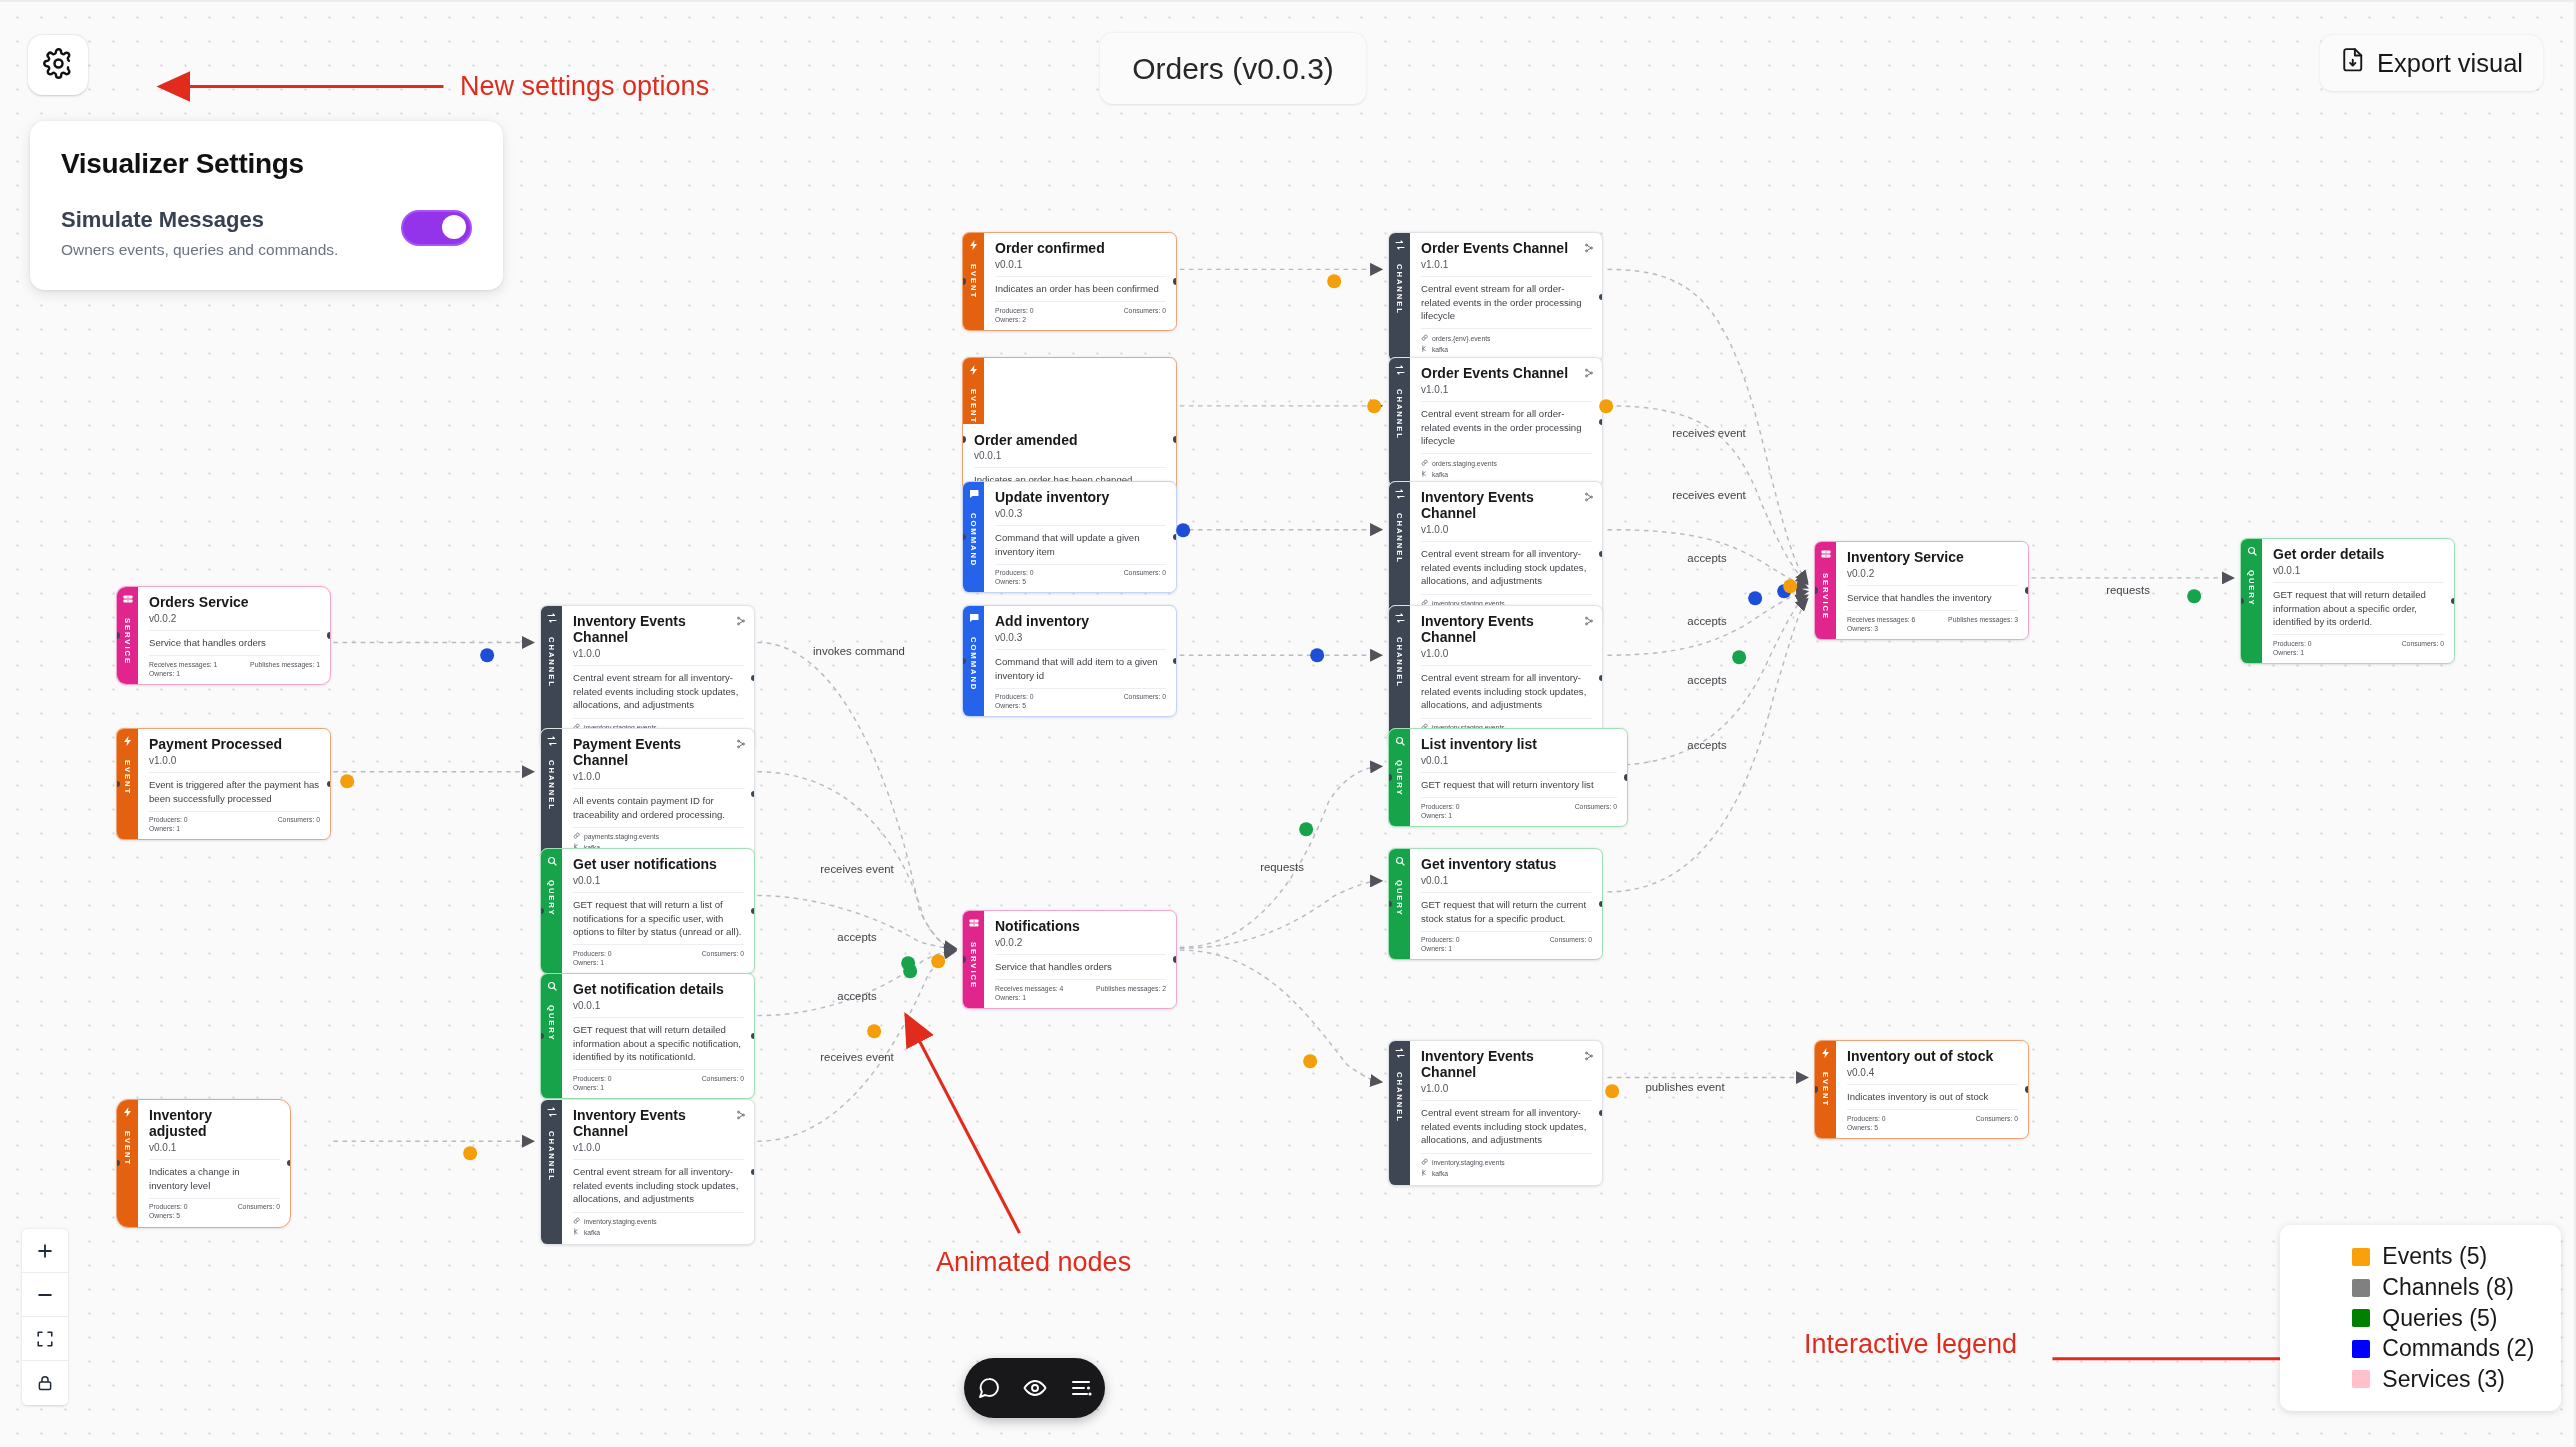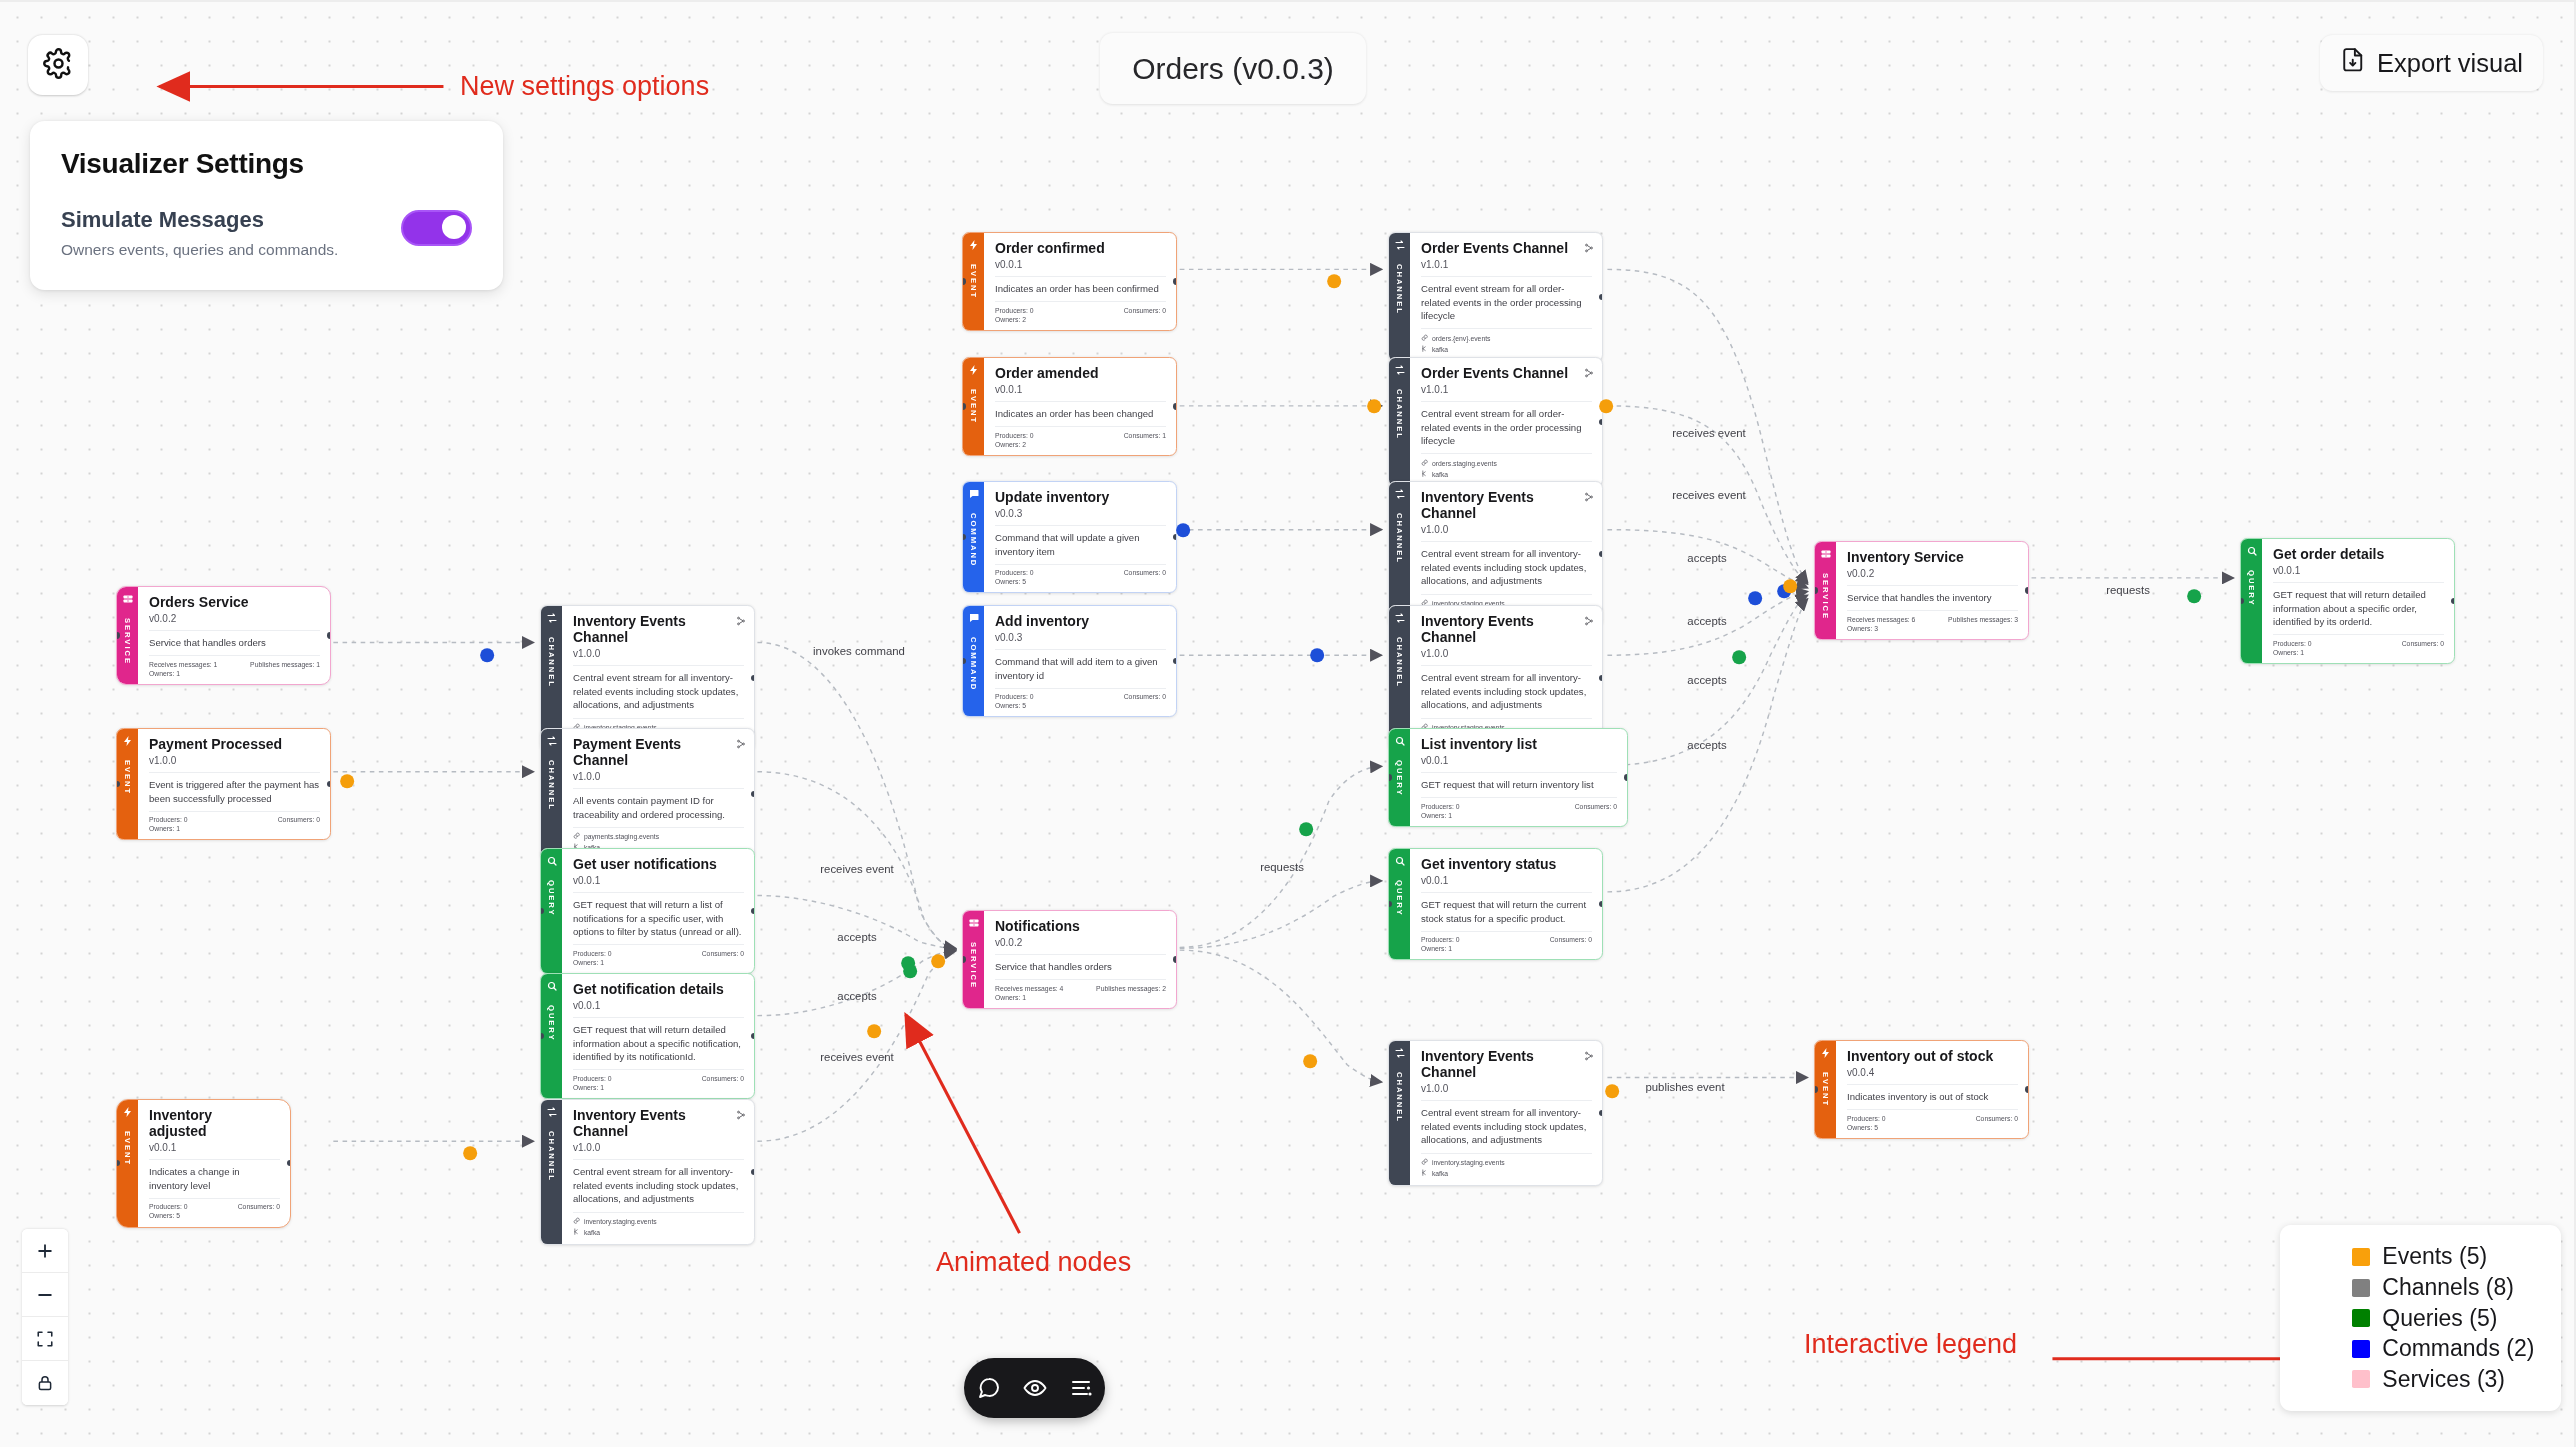--- a/index.html
+++ b/index.html
@@ -256,21 +256,21 @@
             <div class="n-ch2">
             <span><svg width="7.3" height="7.3" viewBox="0 0 24 24" fill="none" stroke="#52525b" stroke-width="2.2" stroke-linecap="round">
                 <path d="M6 3v18M6 12l8-6M6 12l8 6"></path>
               </svg></span>
             <span>kafka</span>
           </div>
     </div>
     <span class="handle left"></span>
     <span class="handle right"></span>
       </div>
-      <div class="node t-event" style="left: 962px; top: 357px; width: 215px; min-height: 75px;">
+      <div class="node t-event" style="left: 962px; top: 357px; width: 215px; min-height: 75px; flex-direction: column;">
     <div class="rail">
       <span>
             <svg width="12" height="12" viewBox="0 0 24 24" fill="#fff">
               <path d="M13 2 4 14h6l-1 8 9-12h-6z"></path>
             </svg>
           </span>
       <span class="rail-txt">EVENT</span>
     </div>
     <div class="body">
 

